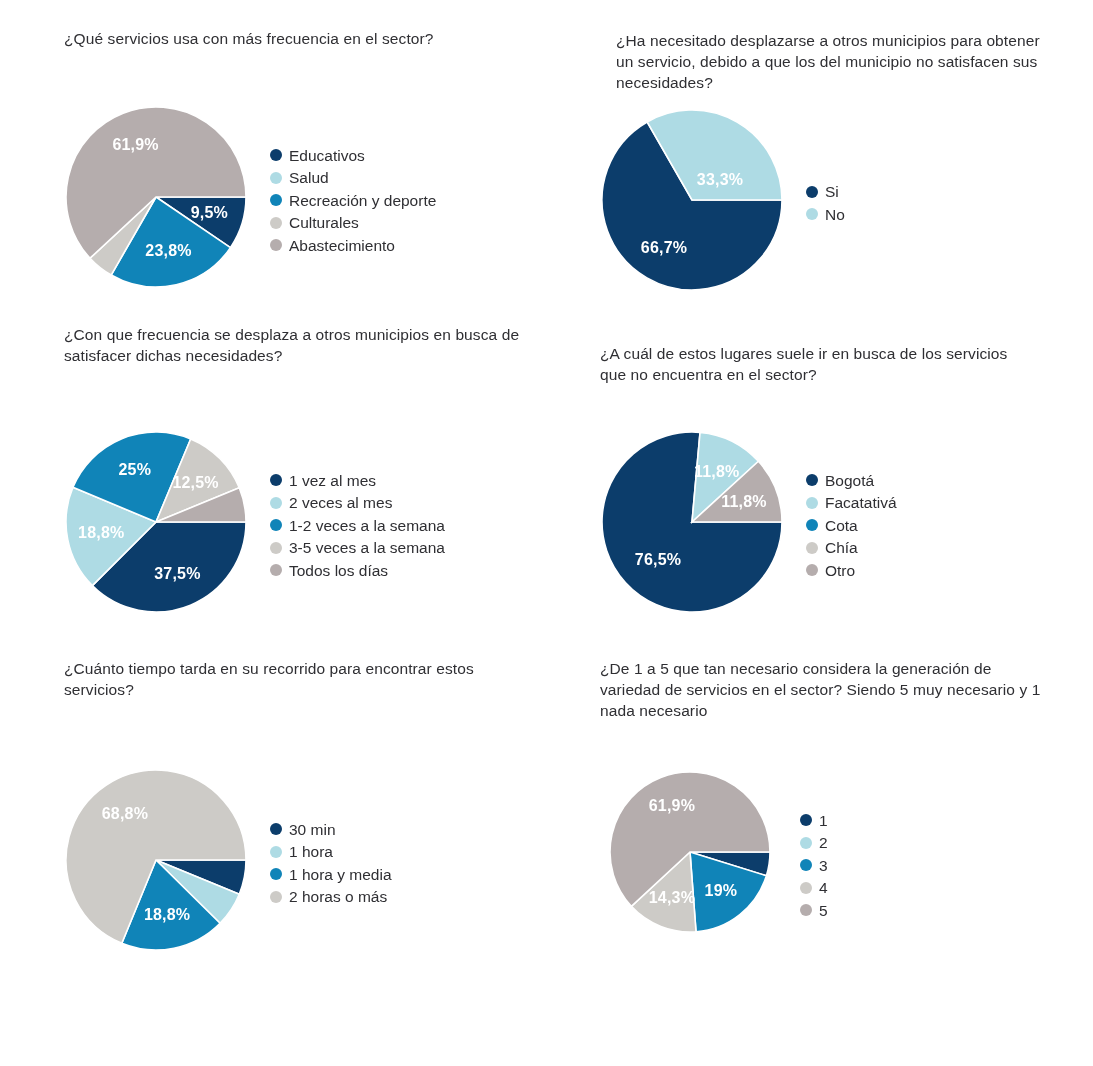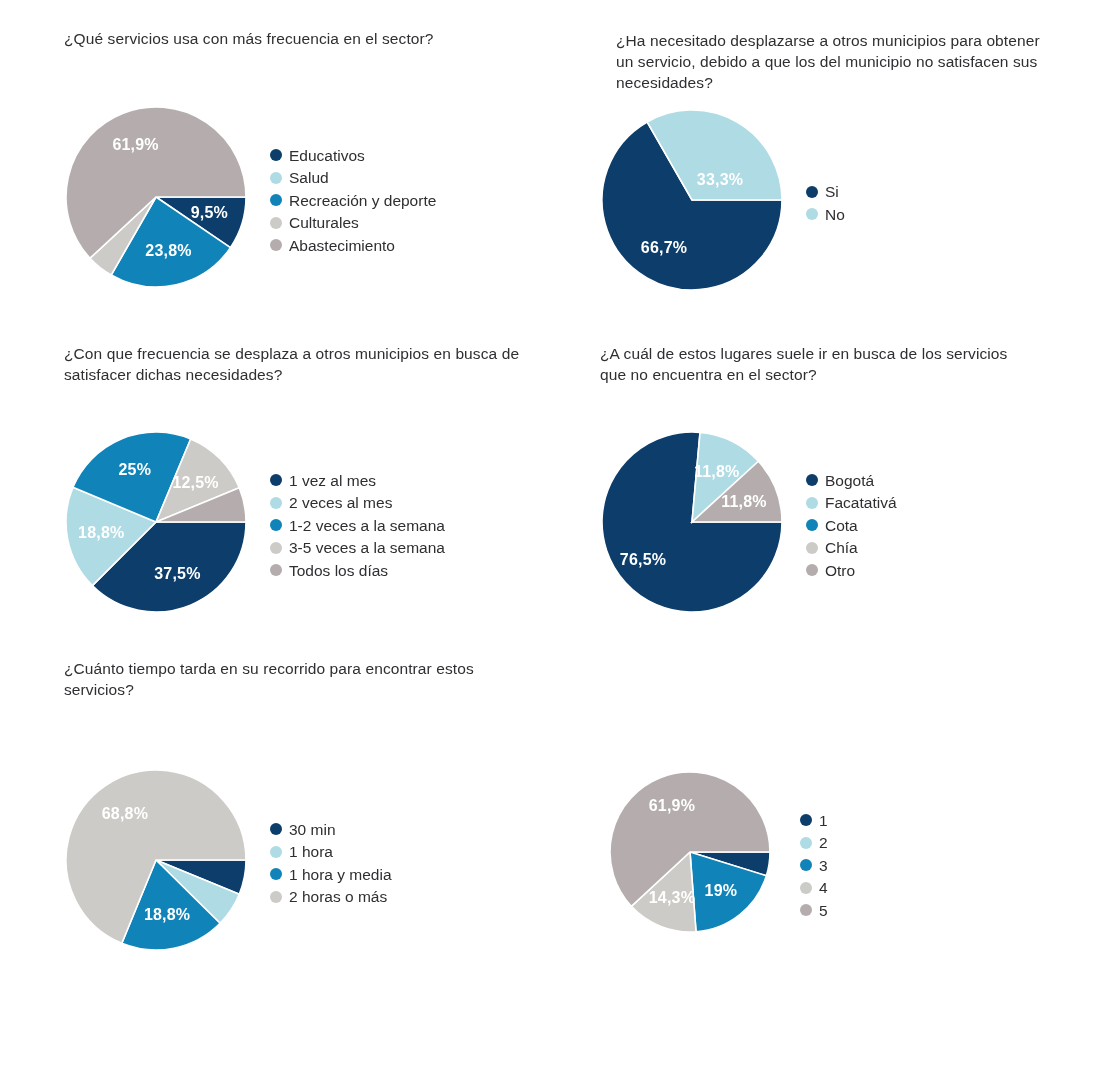--- a/index.html
+++ b/index.html
@@ -132,21 +132,21 @@
           <span class="swatch" style="background: rgb(12, 61, 107);"></span>
           <span class="legend-label">Si</span>
         </div>
         <div class="legend-item">
           <span class="swatch" style="background: rgb(174, 219, 228);"></span>
           <span class="legend-label">No</span>
         </div>
       </div>
   </div>
 
-  <div class="panel" style="left:64px; top:343px; width:460px;">
+  <div class="panel" style="left:64px; top:324px; width:460px;">
     <div class="q-title">¿Con que frecuencia se desplaza a otros municipios en busca de satisfacer dichas necesidades?</div>
   </div>
   <div class="chart-row" style="left:64px; top:430px;">
     <div class="pie-wrap" id="pie-wrap-2" style="width: 184px; height: 184px;">
         <svg width="184" height="184" viewBox="0 0 184 184">
           <path d="M 92 92 L 182.00 92.00 A 90 90 0 0 1 28.36 155.64 Z" fill="#0c3d6b" stroke="#ffffff" stroke-width="1.6"></path>
           <path d="M 92 92 L 28.36 155.64 A 90 90 0 0 1 8.96 57.30 Z" fill="#aedbe4" stroke="#ffffff" stroke-width="1.6"></path>
           <path d="M 92 92 L 8.96 57.30 A 90 90 0 0 1 126.70 8.96 Z" fill="#1084b8" stroke="#ffffff" stroke-width="1.6"></path>
           <path d="M 92 92 L 126.70 8.96 A 90 90 0 0 1 175.26 57.82 Z" fill="#cdcbc7" stroke="#ffffff" stroke-width="1.6"></path>
           <path d="M 92 92 L 175.26 57.82 A 90 90 0 0 1 182.00 92.00 Z" fill="#b5adad" stroke="#ffffff" stroke-width="1.6"></path>
@@ -184,21 +184,21 @@
     <div class="q-title">¿A cuál de estos lugares suele ir en busca de los servicios
  que no encuentra en el sector?</div>
   </div>
   <div class="chart-row" style="left:600px; top:430px;">
     <div class="pie-wrap" id="pie-wrap-3" style="width: 184px; height: 184px;">
         <svg width="184" height="184" viewBox="0 0 184 184">
           <path d="M 92 92 L 182.00 92.00 A 90 90 0 1 1 100.04 2.36 Z" fill="#0c3d6b" stroke="#ffffff" stroke-width="1.6"></path>
           <path d="M 92 92 L 100.04 2.36 A 90 90 0 0 1 158.42 31.27 Z" fill="#aedbe4" stroke="#ffffff" stroke-width="1.6"></path>
           <path d="M 92 92 L 158.42 31.27 A 90 90 0 0 1 182.00 92.00 Z" fill="#b5adad" stroke="#ffffff" stroke-width="1.6"></path>
         </svg>
-        <div class="slice-label" style="left: 43px; top: 129.7px;">76,5%</div>
+        <div class="slice-label" style="left: 58px; top: 129.7px;">76,5%</div>
         <div class="slice-label" style="left: 116.8px; top: 42px;">11,8%</div>
         <div class="slice-label" style="left: 144px; top: 71.8px;">11,8%</div>
       </div>
     <div class="legend" style="height:190px; margin-left:22px;" id="legend-3">
         <div class="legend-item">
           <span class="swatch" style="background: rgb(12, 61, 107);"></span>
           <span class="legend-label">Bogotá</span>
         </div>
         <div class="legend-item">
           <span class="swatch" style="background: rgb(174, 219, 228);"></span>
@@ -246,20 +246,23 @@
           <span class="swatch" style="background: rgb(16, 132, 184);"></span>
           <span class="legend-label">1 hora y media</span>
         </div>
         <div class="legend-item">
           <span class="swatch" style="background: rgb(205, 203, 199);"></span>
           <span class="legend-label">2 horas o más</span>
         </div>
       </div>
   </div>
 
+  <div class="panel" style="left:600px; top:658px; width:450px;">
+    <div class="q-title">¿De 1 a 5 que tan necesario considera la generación de variedad de servicios en el sector? Siendo 5 muy necesario y 1 nada necesario</div>
+  </div>
   <div class="chart-row" style="left:608px; top:770px;">
     <div class="pie-wrap" id="pie-wrap-5" style="width: 164px; height: 164px;">
         <svg width="164" height="164" viewBox="0 0 164 164">
           <path d="M 82 82 L 162.00 82.00 A 80 80 0 0 1 158.39 105.76 Z" fill="#0c3d6b" stroke="#ffffff" stroke-width="1.6"></path>
           <path d="M 82 82 L 158.39 105.76 A 80 80 0 0 1 88.03 161.77 Z" fill="#1084b8" stroke="#ffffff" stroke-width="1.6"></path>
           <path d="M 82 82 L 88.03 161.77 A 80 80 0 0 1 23.34 136.40 Z" fill="#cdcbc7" stroke="#ffffff" stroke-width="1.6"></path>
           <path d="M 82 82 L 23.34 136.40 A 80 80 0 1 1 162.00 82.00 Z" fill="#b5adad" stroke="#ffffff" stroke-width="1.6"></path>
         </svg>
         <div class="slice-label" style="left: 112.9px; top: 120.8px;">19%</div>
         <div class="slice-label" style="left: 63.9px; top: 128.2px;">14,3%</div>

